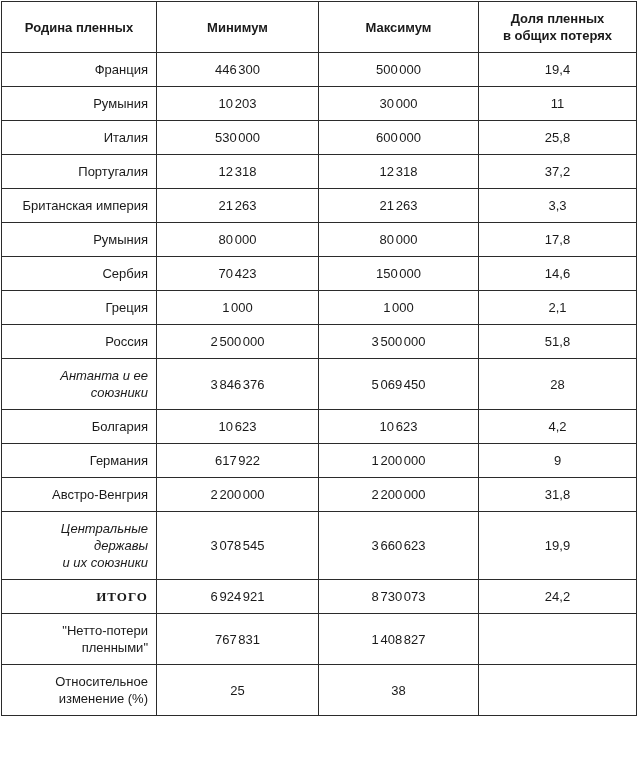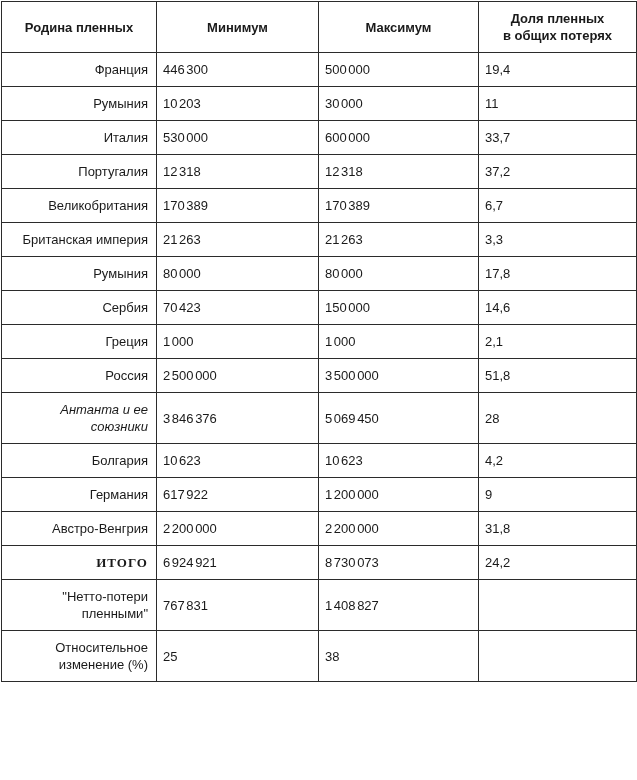--- a/index.html
+++ b/index.html
@@ -37,20 +37,21 @@
   col.c-min   { width: 162px; }
   col.c-max   { width: 160px; }
   col.c-share { width: 158px; }
 
   td.label {
     text-align: right;
     padding: 8px 8px 8px 12px;
     white-space: pre-line;
   }
   td.num {
+    text-align: center;
     padding: 8px 6px;
     word-spacing: -2px;
   }
   tr.italic td.label { font-style: italic; }
   tr.bold td.label { font-weight: bold; letter-spacing: 1px; font-family: Liberation Serif, serif; }
 </style>
 </head>
 <body>
 
 <div class="page">
@@ -80,33 +81,27 @@
         <tr>
           <td class="label">Румыния</td>
           <td class="num">10 203</td>
           <td class="num">30 000</td>
           <td class="num">11</td>
         </tr>
         <tr>
           <td class="label">Италия</td>
           <td class="num">530 000</td>
           <td class="num">600 000</td>
-          <td class="num">33,7</td>
+          <td class="num">25,8</td>
         </tr>
         <tr>
           <td class="label">Португалия</td>
           <td class="num">12 318</td>
           <td class="num">12 318</td>
           <td class="num">37,2</td>
-        </tr>
-        <tr>
-          <td class="label">Великобритания</td>
-          <td class="num">170 389</td>
-          <td class="num">170 389</td>
-          <td class="num">6,7</td>
         </tr>
         <tr>
           <td class="label">Британская империя</td>
           <td class="num">21 263</td>
           <td class="num">21 263</td>
           <td class="num">3,3</td>
         </tr>
         <tr>
           <td class="label">Румыния</td>
           <td class="num">80 000</td>
@@ -149,20 +144,28 @@
           <td class="num">617 922</td>
           <td class="num">1 200 000</td>
           <td class="num">9</td>
         </tr>
         <tr>
           <td class="label">Австро-Венгрия</td>
           <td class="num">2 200 000</td>
           <td class="num">2 200 000</td>
           <td class="num">31,8</td>
         </tr>
+        <tr class="italic">
+          <td class="label">Центральные
+державы
+и их союзники</td>
+          <td class="num">3 078 545</td>
+          <td class="num">3 660 623</td>
+          <td class="num">19,9</td>
+        </tr>
         <tr class="bold">
           <td class="label">ИТОГО</td>
           <td class="num">6 924 921</td>
           <td class="num">8 730 073</td>
           <td class="num">24,2</td>
         </tr>
         <tr>
           <td class="label">"Нетто-потери
 пленными"</td>
           <td class="num">767 831</td>

